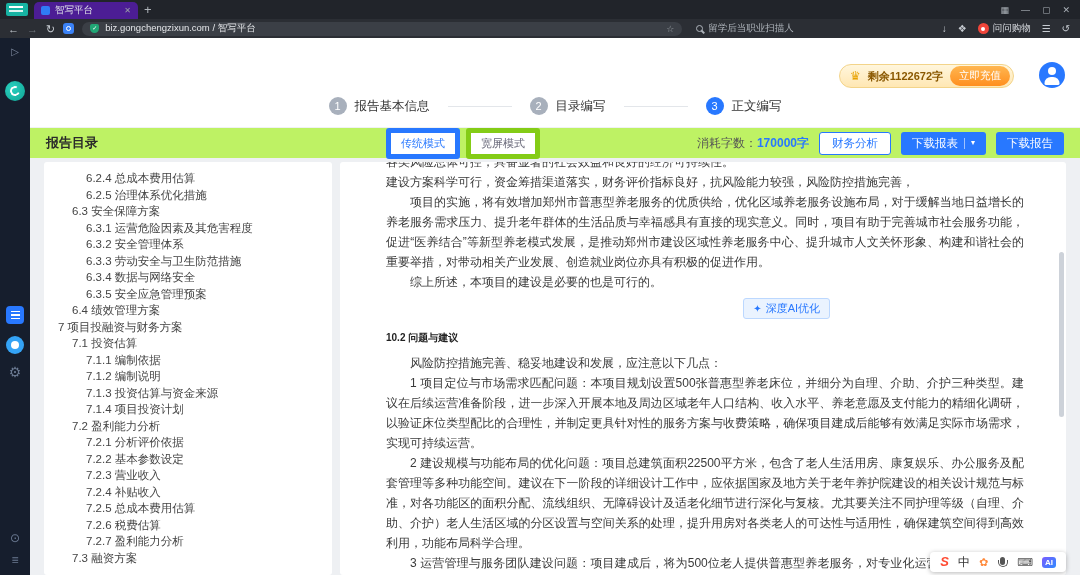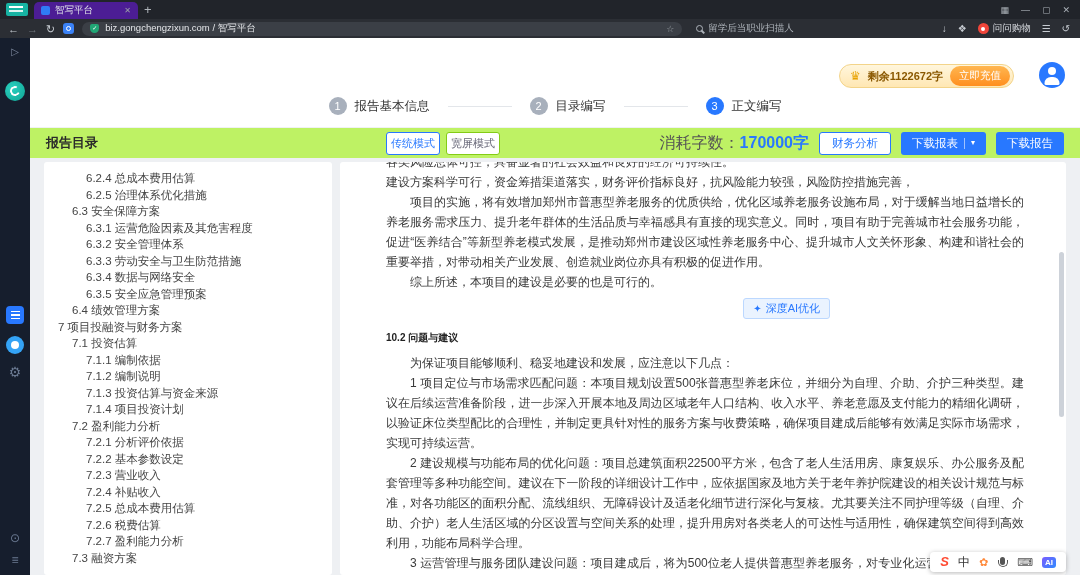--- a/index.html
+++ b/index.html
@@ -67,24 +67,24 @@
   .steps{position:absolute;left:0;right:0;bottom:12px;display:flex;justify-content:center;align-items:center}
   .step{display:flex;align-items:center}
   .step+.step::before{content:"";display:block;width:64px;height:1px;background:#e3e6ea;margin:0 18px}
   .step-num{width:18px;height:18px;border-radius:50%;background:#a8b0bc;color:#fff;font-size:11px;display:flex;align-items:center;justify-content:center;flex:none}
   .step.active .step-num{background:#2878ff}
   .step-label{margin-left:8px;font-size:12.5px;color:#333;white-space:nowrap}
 
   .cmd-bar{flex:none;height:30px;background:#bef264;display:flex;align-items:center;padding:0 16px;position:relative}
   .toc-title{font-size:13px;font-weight:bold;color:#2a2a2a}
   .mode-group{position:absolute;left:356px;display:flex;gap:6px}
-  .mode-btn{font-size:11px;padding:3px 4px;border-radius:3px;background:#fff;border:1px solid #84cc16;color:#667;white-space:nowrap}
+  .mode-btn{font-size:11px;padding:3px 10px;border-radius:3px;background:#fff;border:5px solid #84cc16;color:#667;white-space:nowrap}
   .mode-btn.active{border-color:#2878ff;color:#2878ff}
   .cmd-right{margin-left:auto;display:flex;align-items:center;gap:10px}
-  .wc{font-size:16px;color:#555;white-space:nowrap}
+  .wc{font-size:12px;color:#555;white-space:nowrap}
   .wc b{color:#2878ff;font-weight:bold}
   .btn-outline{font-size:11.5px;color:#2878ff;background:#fff;border:1px solid #2878ff;border-radius:3px;padding:3px 12px;white-space:nowrap}
   .btn-primary{font-size:11.5px;color:#fff;background:#2878ff;border:none;border-radius:3px;padding:4px 11px;display:flex;align-items:center;gap:6px;white-space:nowrap}
   .btn-divider{width:1px;height:11px;background:rgba(255,255,255,.55)}
   .btn-caret{font-size:8px;line-height:8px}
 
   .content{flex:1;display:flex;gap:8px;padding:4px 14px 0;min-height:0}
   .toc-panel{flex:none;width:288px;background:#fff;border-radius:3px;padding:8px 0;overflow:hidden}
   .toc-item{font-size:11.5px;color:#444;height:16.5px;line-height:16.5px;white-space:nowrap;overflow:hidden}
   .toc-item.lvl-1{padding-left:14px}
@@ -283,21 +283,21 @@
             <p class="doc-p cont">建设方案科学可行，资金筹措渠道落实，财务评价指标良好，抗风险能力较强，风险防控措施完善，</p>
             <p class="doc-p">项目的实施，将有效增加郑州市普惠型养老服务的优质供给，优化区域养老服务设施布局，对于缓解当地日益增长的养老服务需求压力、提升老年群体的生活品质与幸福感具有直接的现实意义。同时，项目有助于完善城市社会服务功能，促进“医养结合”等新型养老模式发展，是推动郑州市建设区域性养老服务中心、提升城市人文关怀形象、构建和谐社会的重要举措，对带动相关产业发展、创造就业岗位亦具有积极的促进作用。</p>
             <p class="doc-p">综上所述，本项目的建设是必要的也是可行的。</p>
             <div class="ai-row">
               <button class="ai-btn">
                 <span class="ai-ic">✦</span>
                 <span>深度AI优化</span>
               </button>
             </div>
             <h2 class="sec-title">10.2 问题与建议</h2>
-            <p class="doc-p">为保证项目能够顺利、稳妥地建设和发展，应注意以下几点：</p>
+            <p class="doc-p">风险防控措施完善、稳妥地建设和发展，应注意以下几点：</p>
             <p class="doc-p">1 项目定位与市场需求匹配问题：本项目规划设置500张普惠型养老床位，并细分为自理、介助、介护三种类型。建议在后续运营准备阶段，进一步深入开展本地及周边区域老年人口结构、收入水平、养老意愿及支付能力的精细化调研，以验证床位类型配比的合理性，并制定更具针对性的服务方案与收费策略，确保项目建成后能够有效满足实际市场需求，实现可持续运营。</p>
             <p class="doc-p">2 建设规模与功能布局的优化问题：项目总建筑面积22500平方米，包含了老人生活用房、康复娱乐、办公服务及配套管理等多种功能空间。建议在下一阶段的详细设计工作中，应依据国家及地方关于老年养护院建设的相关设计规范与标准，对各功能区的面积分配、流线组织、无障碍设计及适老化细节进行深化与复核。尤其要关注不同护理等级（自理、介助、介护）老人生活区域的分区设置与空间关系的处理，提升用房对各类老人的可达性与适用性，确保建筑空间得到高效利用，功能布局科学合理。</p>
             <p class="doc-p">3 运营管理与服务团队建设问题：项目建成后，将为500位老人提供普惠型养老服务，对专业化运营管理团队与高素质护理服务人员队伍建设提出了较高要求。建议提前谋划运营模式，组建专业化运营管理团队，加强护理人员培训与考核，建立完善的服务标准和质量监督体系，确保项目投入运营后服务质量稳定可靠。</p>
           </div>
           <div class="v-scrollbar"></div>
         </div>
 
       </div>
     </div>
   </div>

